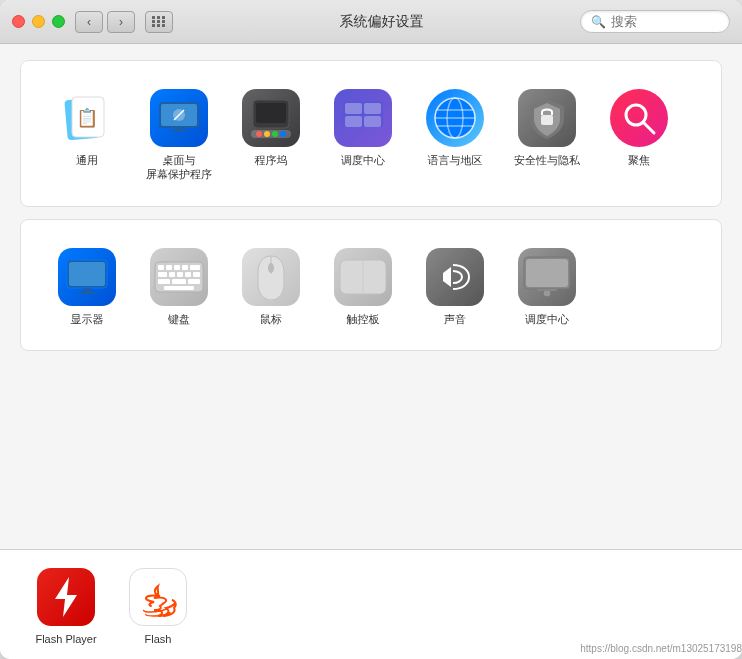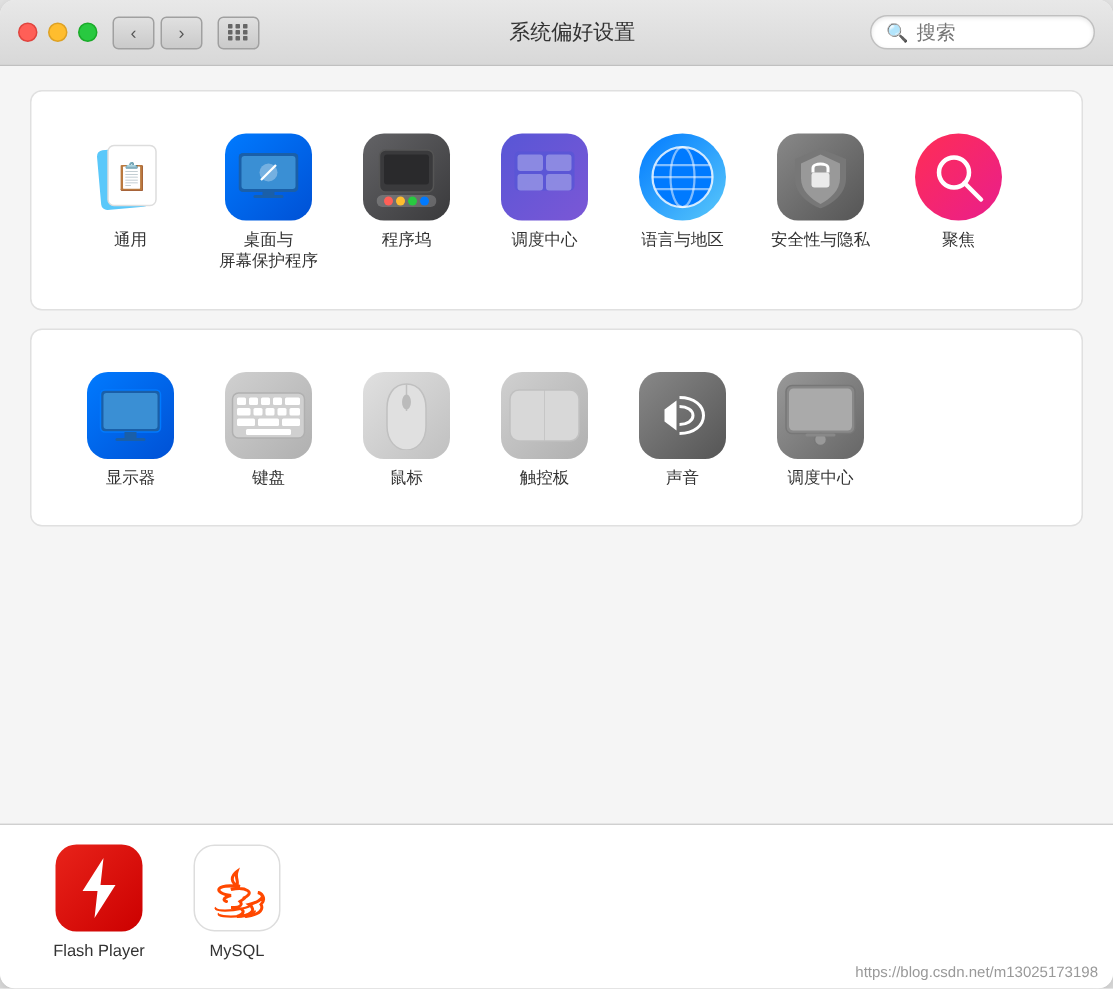--- a/index.html
+++ b/index.html
@@ -177,21 +177,21 @@
       text-align: center;
       line-height: 1.3;
     }
 
     
     .bottom-bar {
       height: 110px;
       background: white;
       border-top: 1px solid #d0d0d0;
       display: flex;
-      align-items: flex-end;
+      align-items: flex-start;
       padding: 10px 20px;
       gap: 0;
       flex-shrink: 0;
       position: relative;
     }
 
     .bottom-icon {
       width: 92px;
       display: flex;
       flex-direction: column;
@@ -202,21 +202,21 @@
     }
 
     .bottom-icon.selected {
       border: 3px solid #ff4444;
       border-radius: 14px;
     }
 
     .url-bar {
       position: absolute;
       bottom: 5px;
-      right: 10px;
+      right: 0;
       font-size: 10px;
       color: #999;
     }
 
     .icon-desktop {
       background: linear-gradient(135deg, #007aff, #0051d5);
       border-radius: 14px;
       width: 58px; height: 58px;
       display: flex; align-items: center; justify-content: center;
     }
@@ -626,21 +626,21 @@
     <div class="bottom-icon">
       <div class="icon-img">
         <div class="icon-java">
           <svg width="44" height="50" viewBox="0 0 44 50">
             <path d="M15 34 C10 32 18 30 18 30 C5 28 8 22 24 24 C17 22 18 17 22 14 C20 20 26 22 18 26 C28 24 35 28 26 32 C30 30 24 34 24 34 C24 34 28 38 18 38 C28 38 28 42 22 44 C30 44 36 40 30 36 C38 34 42 30 36 28 C38 28 42 32 38 36 C38 36 42 42 28 44" fill="none" stroke="#ff4800" stroke-width="2" stroke-linecap="round"></path>
             <path d="M8 38 C8 38 6 40 14 40 C22 40 30 38 32 36" fill="none" stroke="#ff4800" stroke-width="1.5"></path>
             <path d="M10 42 C10 42 8 44 18 44 C28 44 34 42 34 40" fill="none" stroke="#ff4800" stroke-width="1.5"></path>
           </svg>
         </div>
       </div>
-      <div class="icon-label">MySQL</div>
+      <div class="icon-label">Flash</div>
     </div>
 
 
     <div class="url-bar">https://blog.csdn.net/m13025173198</div>
 
   </div>
 
 </div>
 
 </body></html>

